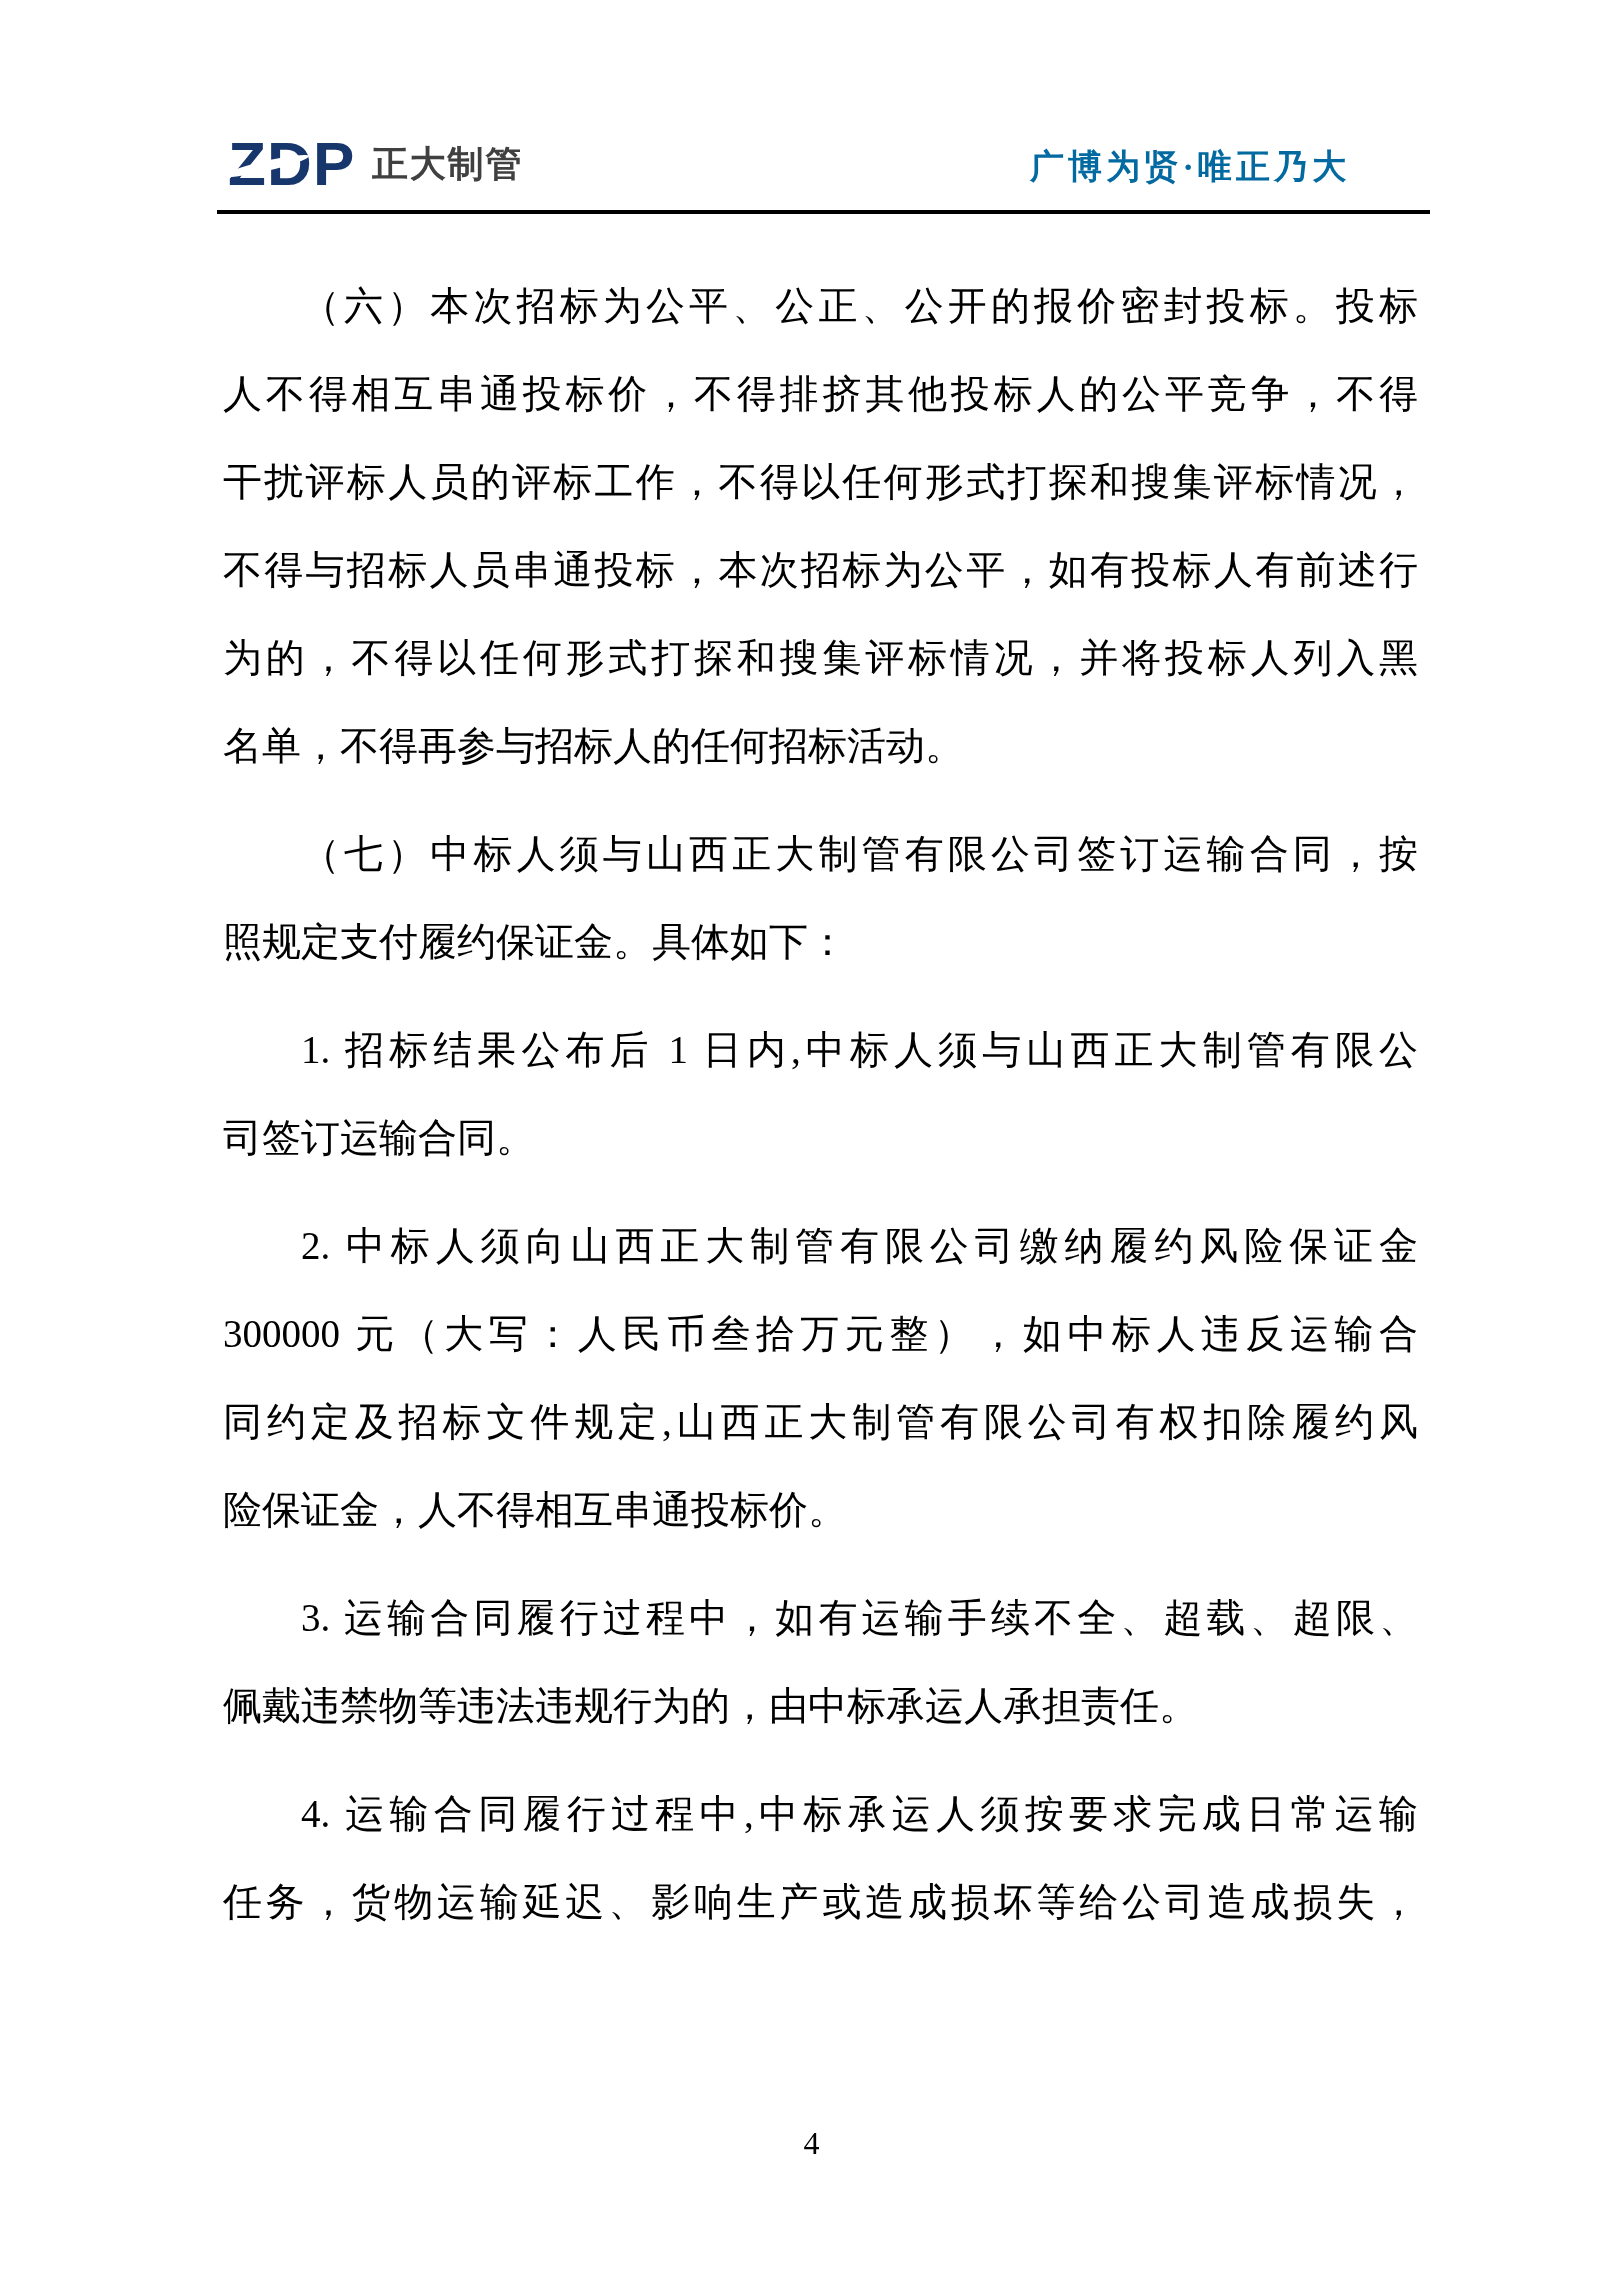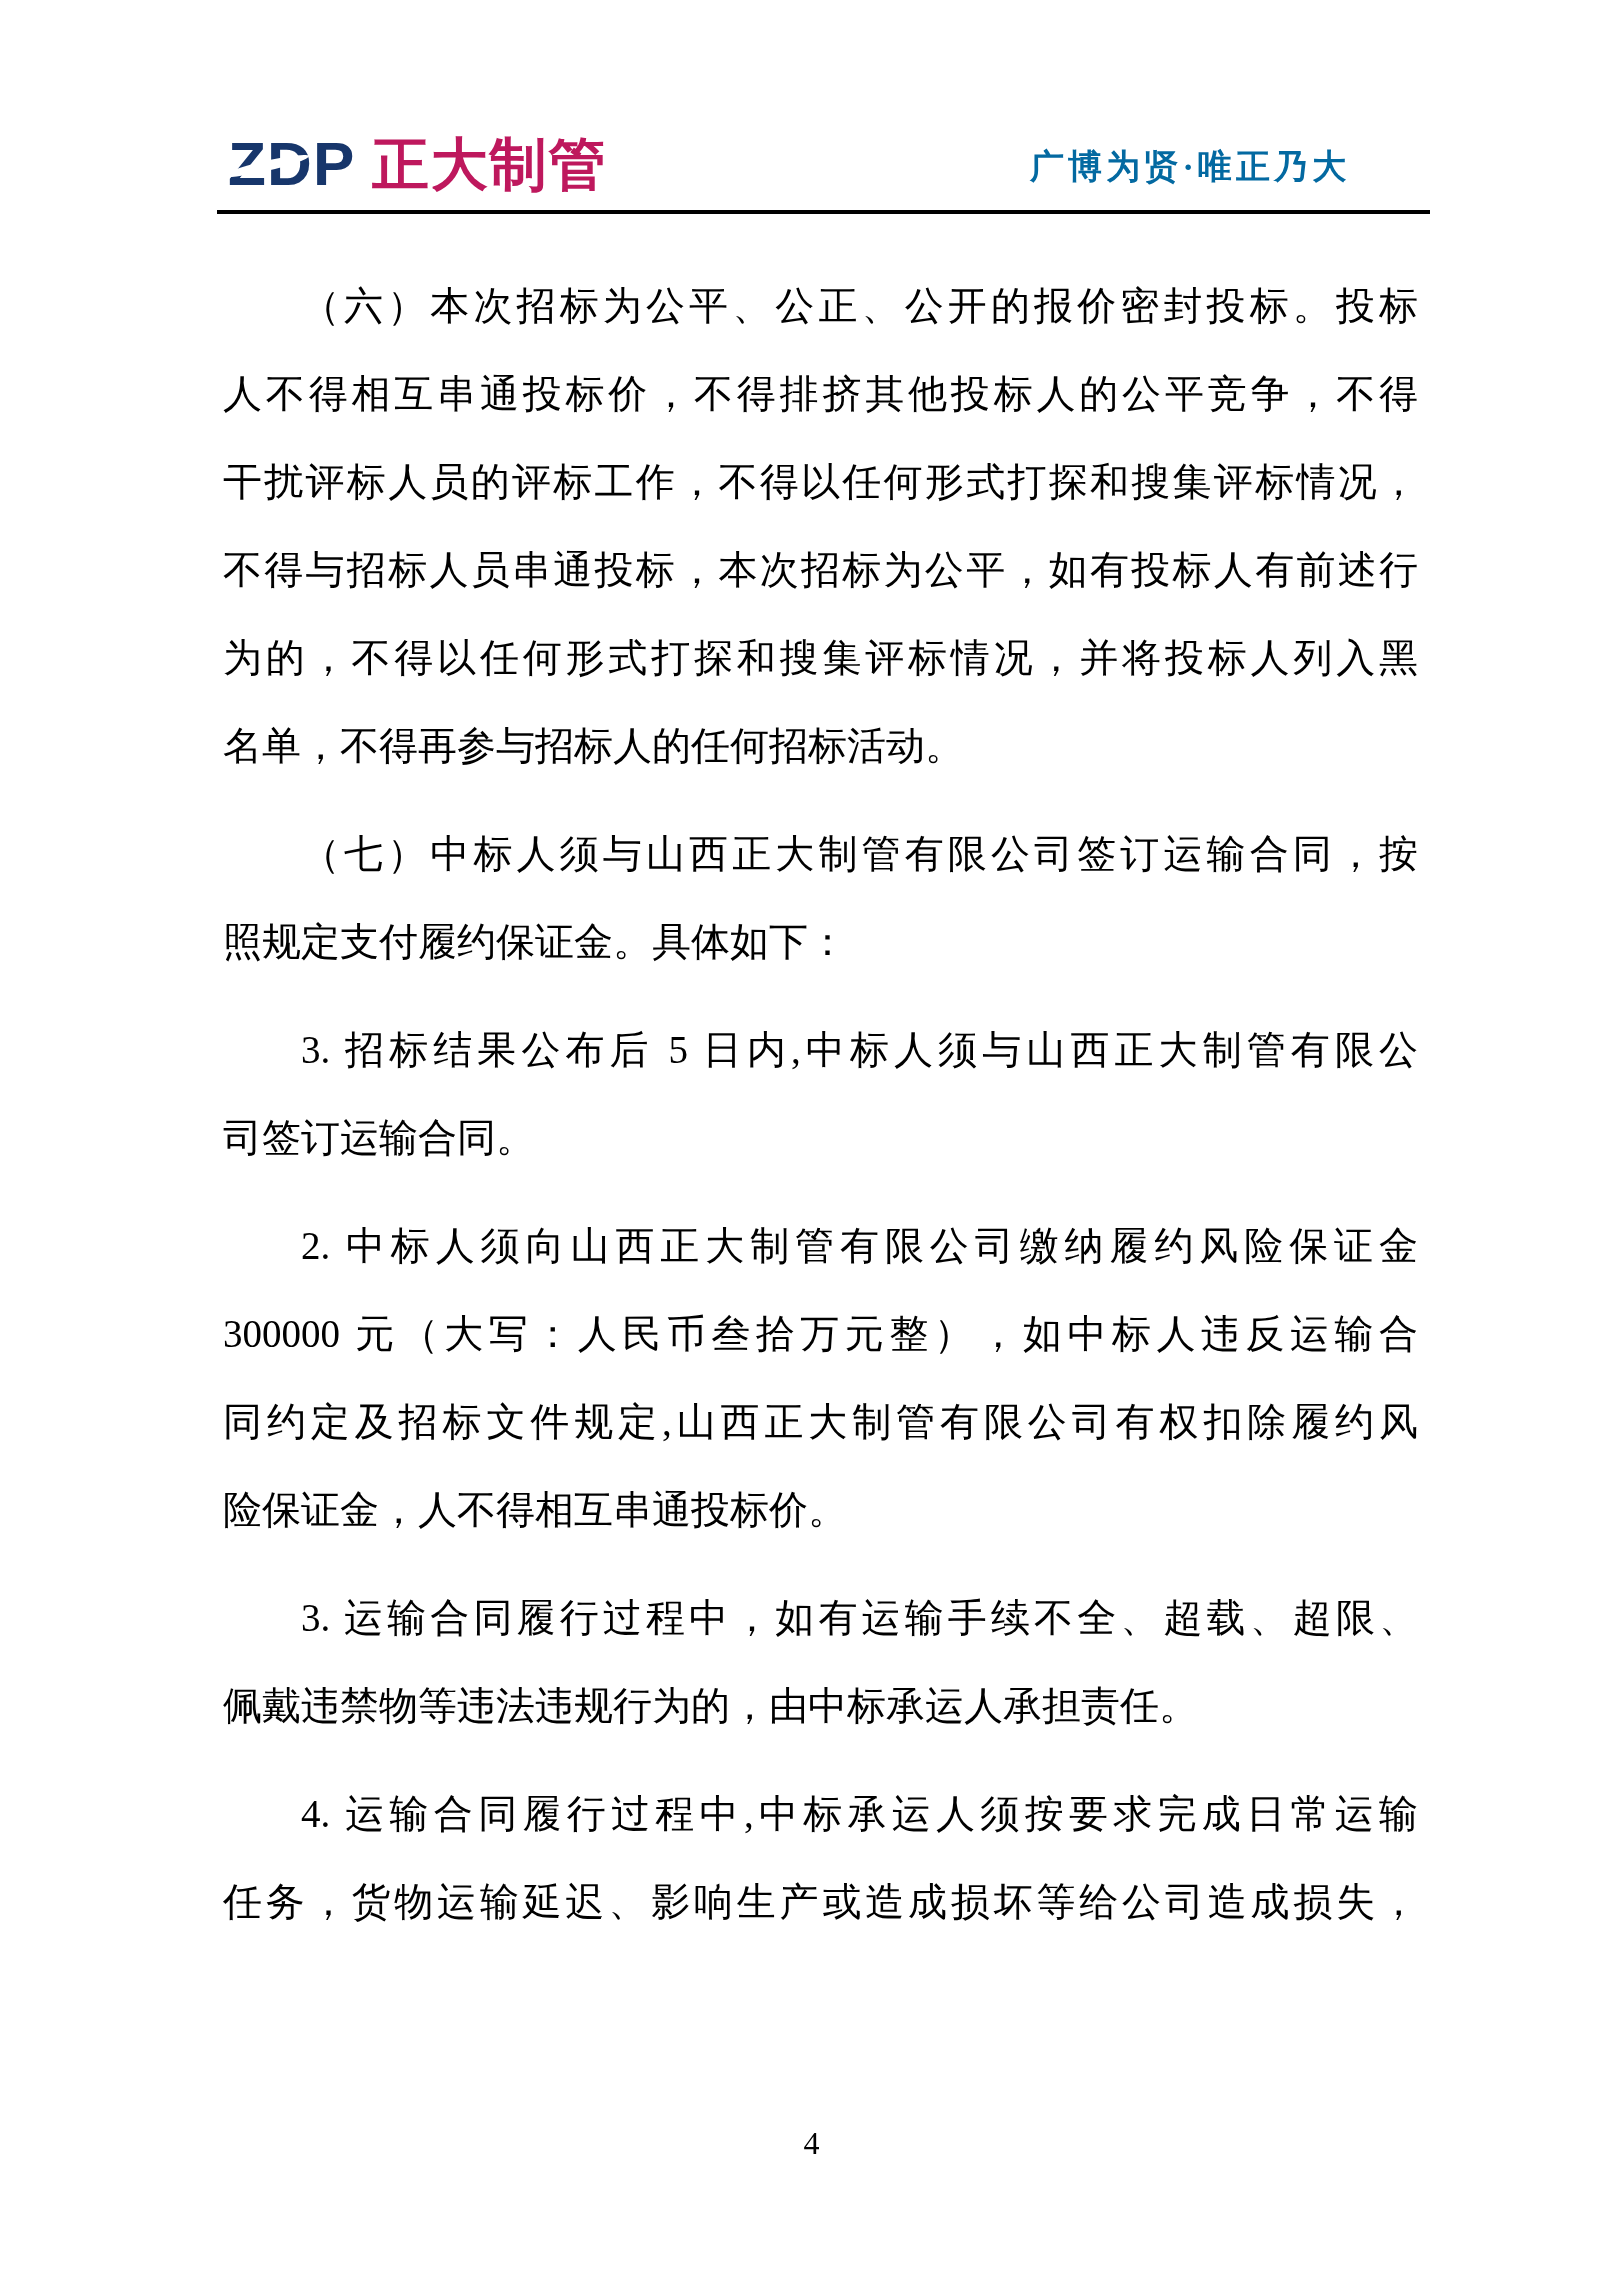--- a/index.html
+++ b/index.html
@@ -40,24 +40,24 @@
     width: 88px;
     height: 10px;
     background: #ffffff;
     border-radius: 50%;
     transform: rotate(-13deg);
     pointer-events: none;
   }
   .logo-cn {
     font-family: "Liberation Sans", sans-serif;
     font-weight: bold;
-    font-size: 57px;
+    font-size: 36px;
     line-height: 50px;
     letter-spacing: 1.8px;
-    color: #be185d;
+    color: #404040;
     margin-left: 16.4px;
     display: inline-block;
   }
   .tagline {
     position: absolute;
     left: 1030px;
     top: 144px;
     font-family: "Liberation Serif", serif;
     font-weight: bold;
     font-size: 34px;
@@ -128,21 +128,21 @@
         <div class="line">干扰评标人员的评标工作，不得以任何形式打探和搜集评标情况，</div>
         <div class="line">不得与招标人员串通投标，本次招标为公平，如有投标人有前述行</div>
         <div class="line">为的，不得以任何形式打探和搜集评标情况，并将投标人列入黑</div>
         <div class="line last">名单，不得再参与招标人的任何招标活动。</div>
       </div>
       <div class="paragraph">
         <div class="line first">（七）中标人须与山西正大制管有限公司签订运输合同，按</div>
         <div class="line last">照规定支付履约保证金。具体如下：</div>
       </div>
       <div class="paragraph">
-        <div class="line first">3. 招标结果公布后 5 日内,中标人须与山西正大制管有限公</div>
+        <div class="line first">1. 招标结果公布后 1 日内,中标人须与山西正大制管有限公</div>
         <div class="line last">司签订运输合同。</div>
       </div>
       <div class="paragraph">
         <div class="line first">2. 中标人须向山西正大制管有限公司缴纳履约风险保证金</div>
         <div class="line">300000 元（大写：人民币叁拾万元整），如中标人违反运输合</div>
         <div class="line">同约定及招标文件规定,山西正大制管有限公司有权扣除履约风</div>
         <div class="line last">险保证金，人不得相互串通投标价。</div>
       </div>
       <div class="paragraph">
         <div class="line first">3. 运输合同履行过程中，如有运输手续不全、超载、超限、</div>

